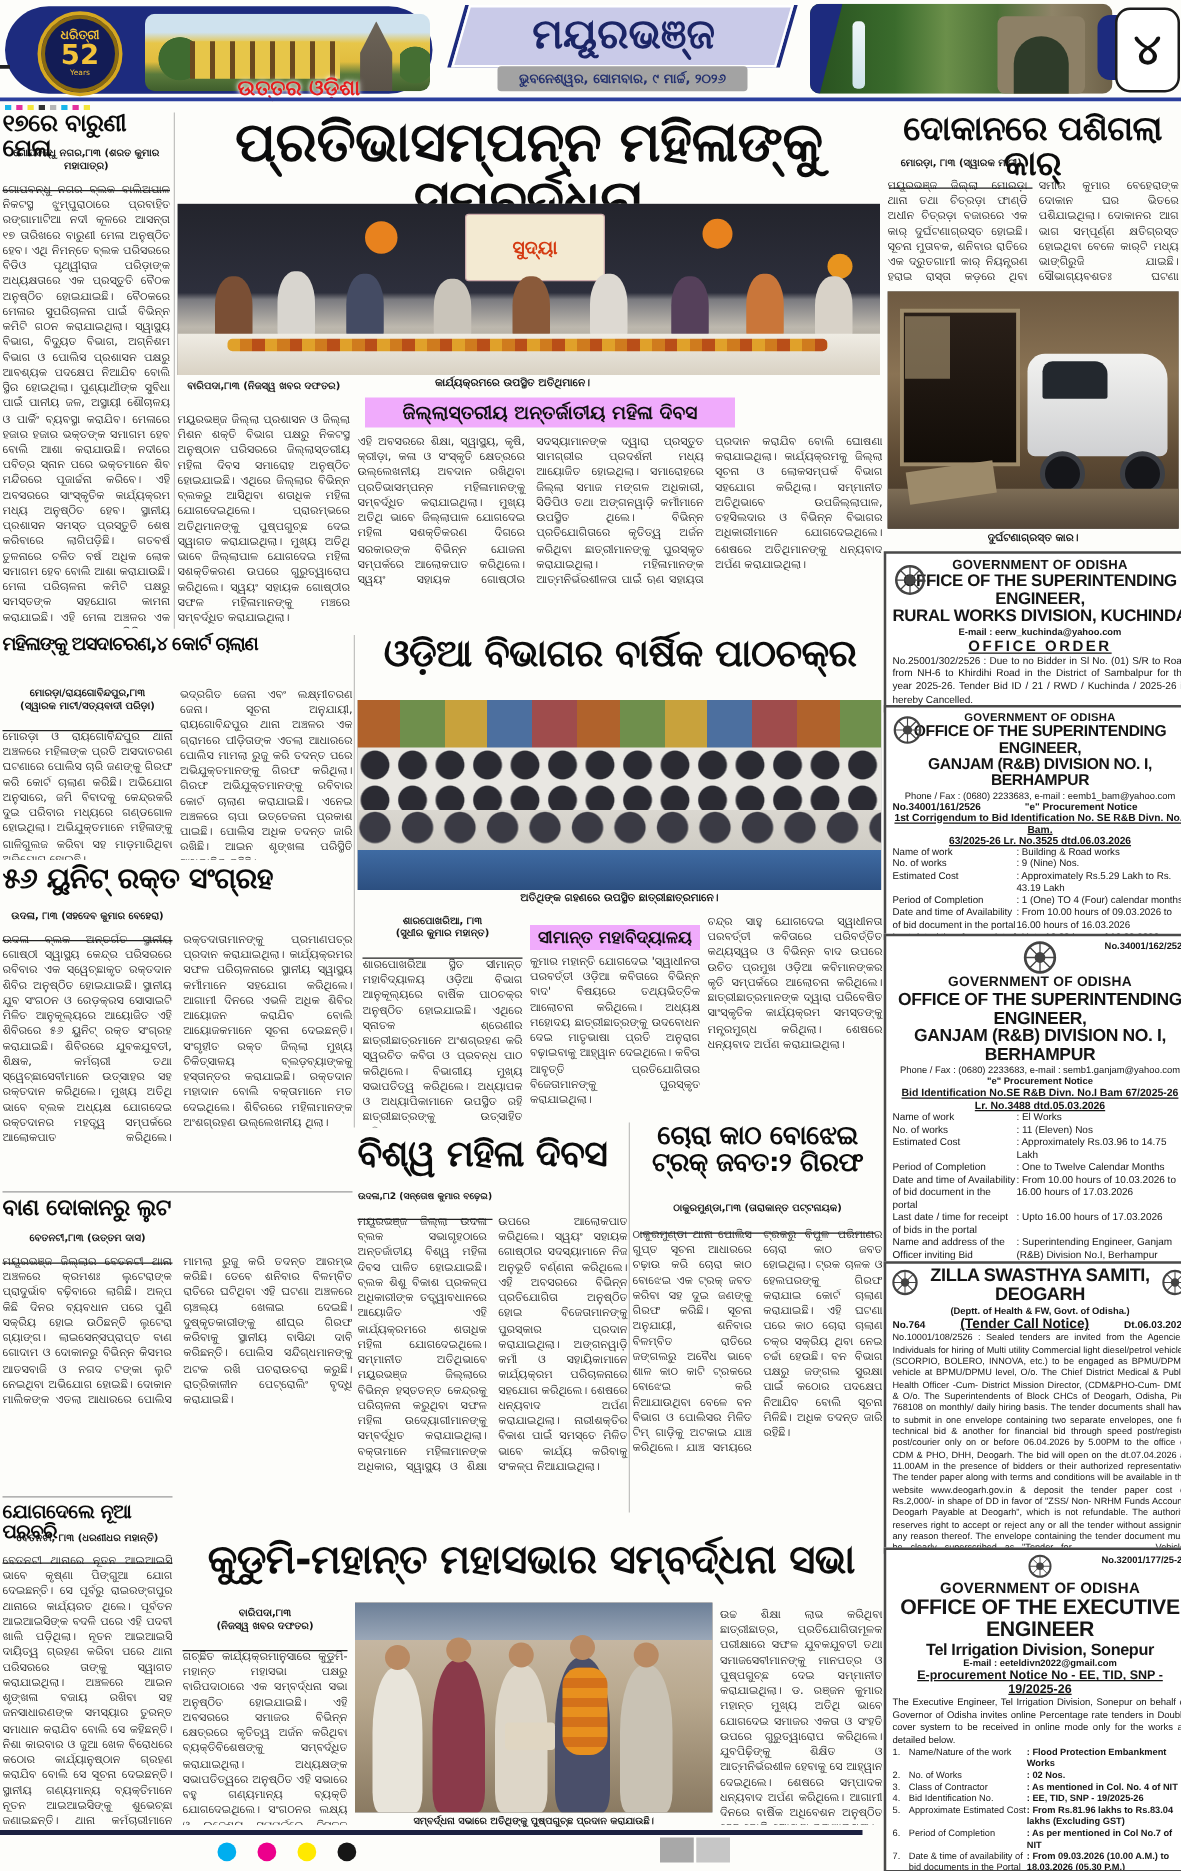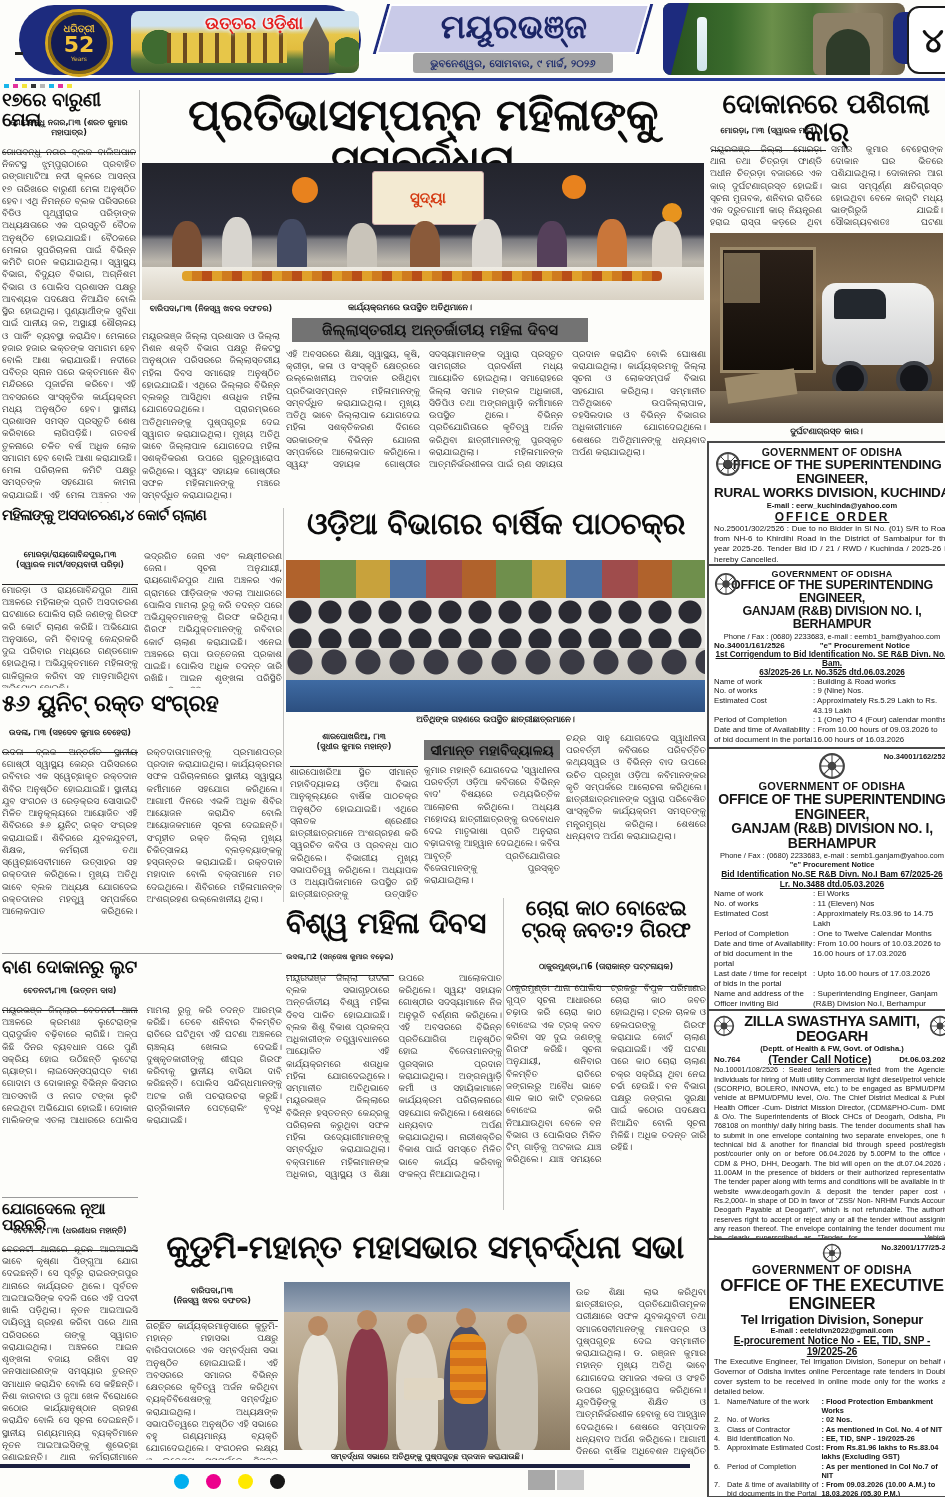--- a/index.html
+++ b/index.html
@@ -7,36 +7,36 @@
         font-family:"DejaVu Sans",sans-serif;color:#161616;}
   .abs{position:absolute;}
   
   .m-pill{background:#1d2b7e;border-radius:36px;}
   .emblem{border-radius:50%;background:#131c55;border:3px solid #d6a81f;box-shadow:0 0 0 3px #8a6a10 inset;
           display:flex;flex-direction:column;align-items:center;justify-content:center;color:#f2c23a;}
   .emblem .t1{font-size:10px;font-weight:700;line-height:1;}
   .emblem .t2{font-size:22px;font-weight:800;line-height:1;}
   .emblem .t3{font-size:6px;line-height:1;}
   .strip{border-radius:8px;overflow:hidden;}
-  .region{color:#e41e1e;font-weight:800;font-size:17px;text-shadow:0 0 3px #fff,0 0 5px #fff;text-align:center;}
+  .region{color:#e41e1e;font-weight:800;font-size:17px;text-shadow:0 0 3px #fff,0 0 5px #fff;text-align:center;margin-top:48px;}
   .ed-wrap{background:#c9cae8;transform:skewX(-16deg);border:2px solid #fff;box-shadow:3px 0 0 #1d2b7e,-3px 0 0 #1d2b7e;}
   .ed-title{transform:skewX(16deg);color:#1b2566;font-weight:800;font-size:33px;text-align:center;line-height:1.1;}
   .dateline{background:#a3a3a3;border-radius:3px;color:#23306f;font-weight:700;font-size:10.5px;
             display:flex;align-items:center;justify-content:center;}
   .badge{background:#fff;border:2px solid #1c1c1c;border-radius:12px;display:flex;align-items:center;justify-content:center;
          font-size:34px;font-weight:800;color:#111;}
   .rule-blue{background:#2b3f9d;}
   
   .hl{font-weight:800;color:#0c0c0c;line-height:1.04;letter-spacing:-0.5px;}
   .ctr{text-align:center;}
   .byline{font-size:8px;font-weight:700;text-align:center;line-height:1.25;border-bottom:1.2px solid #222;padding-bottom:14px;}
   .bt{font-size:9px;line-height:1.36;text-align:justify;overflow:hidden;color:#1d1d1d;}
   .c2{column-count:2;column-gap:9px;}
   .c3{column-count:3;column-gap:9px;}
-  .subhead{background:#737373;font-weight:800;text-align:center;color:#101010;}
+  .subhead{background:#f0abfc;font-weight:800;text-align:center;color:#101010;}
   .cap{font-size:8.5px;font-weight:700;color:#141414;}
   .hr1{background:#9a9a9a;height:1px;}
   .vr1{background:#c2c2c0;width:1px;}
   
   .photo{overflow:hidden;background:#888;}
   .photo>div{position:absolute;}
   .fig{position:absolute;border-radius:45% 45% 14% 14%;}
   .head{position:absolute;border-radius:50%;background:#b98a63;}
   
   .notice{border:2px solid #4a4a4a;background:#fff;font-family:"Liberation Sans",sans-serif;overflow:hidden;padding:3px 5px;}
@@ -58,21 +58,21 @@
   
   .dot{position:absolute;width:15px;height:15px;border-radius:50%;}
   .gsq{position:absolute;width:27px;height:20px;}
   .regmark{position:absolute;width:5px;height:4px;}
 </style>
 </head>
 <body>
 
 <div id="page">
 
-  <div class="abs" style="left:15px;top:0;width:773px;height:80px">
+  <div class="abs" style="left:0;top:0;width:773px;height:80px">
     <div class="abs m-pill" style="left:4px;top:5px;width:342px;height:70px">
       <div class="abs emblem" style="left:26px;top:4px;width:62px;height:62px">
         <span class="t1">ଧରିତ୍ରୀ</span>
         <span class="t2">52</span>
         <span class="t3">Years</span>
       </div>
       <div class="abs strip" style="left:112px;top:6px;width:228px;height:62px">
         <div class="abs" style="left:0;top:0;width:100%;height:100%;background:linear-gradient(180deg,#cfe2ee 0%,#cfe2ee 24%,#e7c649 38%,#e2bd3f 62%,#5a7a3c 78%,#3f5e2c 100%)"></div>
         <div class="abs" style="left:8px;top:16px;width:40px;height:40px;background:radial-gradient(circle,#3f6b30 60%,transparent 62%)"></div>
         <div class="abs" style="left:36px;top:22px;width:120px;height:30px;background:repeating-linear-gradient(90deg,#6b4a1f 0 4px,#e7c649 4px 16px)"></div>
@@ -376,21 +376,21 @@
   <div class="abs bt" style="left:566px;top:732px;width:140px;height:170px">ଚନ୍ଦ୍ର ସାହୁ ଯୋଗଦେଇ ସ୍ୱାଧୀନତା ପରବର୍ତ୍ତୀ କବିତାରେ ପରିବର୍ତ୍ତିତ କଥ୍ୟସ୍ୱର ଓ ବିଭିନ୍ନ ବାଦ ଉପରେ ଉଚିତ ପ୍ରମୁଖ ଓଡ଼ିଆ କବିମାନଙ୍କର କୃତି ସମ୍ପର୍କରେ ଆଲୋଚନା କରିଥିଲେ। ଛାତ୍ରୀଛାତ୍ରମାନଙ୍କ ଦ୍ୱାରା ପରିବେଷିତ ସାଂସ୍କୃତିକ କାର୍ଯ୍ୟକ୍ରମ ସମସ୍ତଙ୍କୁ ମନ୍ତ୍ରମୁଗ୍ଧ କରିଥିଲା। ଶେଷରେ ଧନ୍ୟବାଦ ଅର୍ପଣ କରାଯାଇଥିଲା।</div>
 
   <div class="abs hl" style="left:286px;top:908px;width:216px;font-size:29px">ବିଶ୍ୱ ମହିଳା ଦିବସ</div>
   <div class="abs byline" style="left:286px;top:952px;width:108px;font-size:7.3px">ଉଦଳା,୮ା2 (ସନ୍ତୋଷ କୁମାର ବଢ଼େଇ)</div>
   <div class="abs bt c2" style="left:286px;top:972px;width:216px;height:238px">ମୟୂରଭଞ୍ଜ ଜିଲ୍ଲା ଉଦଳା ବ୍ଲକ ସଭାଗୃହଠାରେ ଅନ୍ତର୍ଜାତୀୟ ବିଶ୍ୱ ମହିଳା ଦିବସ ପାଳିତ ହୋଇଯାଇଛି। ବ୍ଲକ ଶିଶୁ ବିକାଶ ପ୍ରକଳ୍ପ ଅଧିକାରୀଙ୍କ ତତ୍ତ୍ୱାବଧାନରେ ଆୟୋଜିତ ଏହି କାର୍ଯ୍ୟକ୍ରମରେ ଶତାଧିକ ମହିଳା ଯୋଗଦେଇଥିଲେ। ସମ୍ମାନୀତ ଅତିଥିଭାବେ ମୟୂରଭଞ୍ଜ ଜିଲ୍ଲାରେ ବିଭିନ୍ନ ହସ୍ତତନ୍ତ କେନ୍ଦ୍ରକୁ ପରିଚାଳନା କରୁଥିବା ସଫଳ ମହିଳା ଉଦ୍ୟୋଗୀମାନଙ୍କୁ ସମ୍ବର୍ଦ୍ଧିତ କରାଯାଇଥିଲା। ବକ୍ତାମାନେ ମହିଳାମାନଙ୍କ ଅଧିକାର, ସ୍ୱାସ୍ଥ୍ୟ ଓ ଶିକ୍ଷା ଉପରେ ଆଲୋକପାତ କରିଥିଲେ। ସ୍ୱୟଂ ସହାୟକ ଗୋଷ୍ଠୀର ସଦସ୍ୟାମାନେ ନିଜ ଅନୁଭୂତି ବର୍ଣ୍ଣନା କରିଥିଲେ। ଏହି ଅବସରରେ ବିଭିନ୍ନ ପ୍ରତିଯୋଗିତା ଅନୁଷ୍ଠିତ ହୋଇ ବିଜେତାମାନଙ୍କୁ ପୁରସ୍କାର ପ୍ରଦାନ କରାଯାଇଥିଲା। ଅଙ୍ଗନୱାଡ଼ି କର୍ମୀ ଓ ସହାୟିକାମାନେ କାର୍ଯ୍ୟକ୍ରମ ପରିଚାଳନାରେ ସହଯୋଗ କରିଥିଲେ। ଶେଷରେ ଧନ୍ୟବାଦ ଅର୍ପଣ କରାଯାଇଥିଲା। ନାରୀଶକ୍ତିର ବିକାଶ ପାଇଁ ସମସ୍ତେ ମିଳିତ ଭାବେ କାର୍ଯ୍ୟ କରିବାକୁ ସଂକଳ୍ପ ନିଆଯାଇଥିଲା।</div>
 
   <div class="abs hl ctr" style="left:506px;top:898px;width:200px;font-size:21px">
     <span>ଚୋରା କାଠ ବୋଝେଇ</span><br>
     <span>ଟ୍ରକ୍ ଜବତ:୨ ଗିରଫ</span>
   </div>
-  <div class="abs byline" style="left:512px;top:962px;width:188px">ଠାକୁରମୁଣ୍ଡା,୮ା6 (ତାରାକାନ୍ତ ପଟ୍ଟନାୟକ)</div>
+  <div class="abs byline" style="left:512px;top:962px;width:188px">ଠାକୁରମୁଣ୍ଡା,୮ା୩ (ତାରାକାନ୍ତ ପଟ୍ଟନାୟକ)</div>
   <div class="abs bt c2" style="left:506px;top:982px;width:200px;height:228px">ଠାକୁରମୁଣ୍ଡା ଥାନା ପୋଲିସ ଗୁପ୍ତ ସୂଚନା ଆଧାରରେ ଚଢ଼ାଉ କରି ଚୋରା କାଠ ବୋଝେଇ ଏକ ଟ୍ରକ୍ ଜବତ କରିବା ସହ ଦୁଇ ଜଣଙ୍କୁ ଗିରଫ କରିଛି। ସୂଚନା ଅନୁଯାୟୀ, ଶନିବାର ବିଳମ୍ବିତ ରାତିରେ ଜଙ୍ଗଲରୁ ଅବୈଧ ଭାବେ ଶାଳ କାଠ କାଟି ଟ୍ରକରେ ବୋଝେଇ କରି ନିଆଯାଉଥିବା ବେଳେ ବନ ବିଭାଗ ଓ ପୋଲିସର ମିଳିତ ଟିମ୍ ଗାଡ଼ିକୁ ଅଟକାଇ ଯାଞ୍ଚ କରିଥିଲେ। ଯାଞ୍ଚ ସମୟରେ ଟ୍ରକରୁ ବିପୁଳ ପରିମାଣର ଚୋରା କାଠ ଜବତ ହୋଇଥିଲା। ଟ୍ରକ ଚାଳକ ଓ ହେଲପରଙ୍କୁ ଗିରଫ କରାଯାଇ କୋର୍ଟ ଚାଲାଣ କରାଯାଇଛି। ଏହି ଘଟଣା ପରେ କାଠ ଚୋରା ଚାଲାଣ ଚକ୍ର ସକ୍ରିୟ ଥିବା ନେଇ ଚର୍ଚ୍ଚା ହେଉଛି। ବନ ବିଭାଗ ପକ୍ଷରୁ ଜଙ୍ଗଲ ସୁରକ୍ଷା ପାଇଁ କଠୋର ପଦକ୍ଷେପ ନିଆଯିବ ବୋଲି ସୂଚନା ମିଳିଛି। ଅଧିକ ତଦନ୍ତ ଜାରି ରହିଛି।</div>
 
   <div class="abs hr1" style="left:2px;top:953px;width:280px"></div>
   <div class="abs hl" style="left:2px;top:958px;width:136px;font-size:18px">ବାଣ ଦୋକାନରୁ ଲୁଟ</div>
   <div class="abs byline" style="left:2px;top:986px;width:136px">ବେତନଟୀ,୮ା୩ (ଉତ୍ତମ ଦାସ)</div>
   <div class="abs bt c2" style="left:2px;top:1004px;width:280px;height:190px">ମୟୂରଭଞ୍ଜ ଜିଲ୍ଲାର ବେତନଟୀ ଥାନା ଅଞ୍ଚଳରେ କ୍ରମଶଃ ଲୁଟେରାଙ୍କ ପ୍ରାଦୁର୍ଭାବ ବଢ଼ିବାରେ ଲାଗିଛି। ଅଳ୍ପ କିଛି ଦିନର ବ୍ୟବଧାନ ପରେ ପୁଣି ସକ୍ରିୟ ହୋଇ ଉଠିଛନ୍ତି ଲୁଟେରା ଗ୍ୟାଙ୍ଗ। ଲାଇସେନ୍ସପ୍ରାପ୍ତ ବାଣ ଗୋଦାମ ଓ ଦୋକାନରୁ ବିଭିନ୍ନ କିସମର ଆତସବାଜି ଓ ନଗଦ ଟଙ୍କା ଲୁଟି ନେଇଥିବା ଅଭିଯୋଗ ହୋଇଛି। ଦୋକାନ ମାଲିକଙ୍କ ଏତଲା ଆଧାରରେ ପୋଲିସ ମାମଲା ରୁଜୁ କରି ତଦନ୍ତ ଆରମ୍ଭ କରିଛି। ତେବେ ଶନିବାର ବିଳମ୍ବିତ ରାତିରେ ଘଟିଥିବା ଏହି ଘଟଣା ଅଞ୍ଚଳରେ ଚାଞ୍ଚଲ୍ୟ ଖେଳାଇ ଦେଇଛି। ଦୁଷ୍କୃତକାରୀଙ୍କୁ ଶୀଘ୍ର ଗିରଫ କରିବାକୁ ସ୍ଥାନୀୟ ବାସିନ୍ଦା ଦାବି କରିଛନ୍ତି। ପୋଲିସ ସନ୍ଦିଗ୍ଧମାନଙ୍କୁ ଅଟକ ରଖି ପଚରାଉଚରା କରୁଛି। ରାତ୍ରିକାଳୀନ ପେଟ୍ରୋଲିଂ ବୃଦ୍ଧି କରାଯାଇଛି।</div>
 
   <div class="abs hr1" style="left:2px;top:1197px;width:136px"></div>
   <div class="abs hl" style="left:2px;top:1201px;width:136px;font-size:15.5px">ଯୋଗଦେଲେ ନୂଆ ପରବରି</div>
   <div class="abs byline" style="left:2px;top:1226px;width:136px">ବେତନଟୀ, ୮ା୩ (ଧରଣୀଧର ମହାନ୍ତି)</div>

